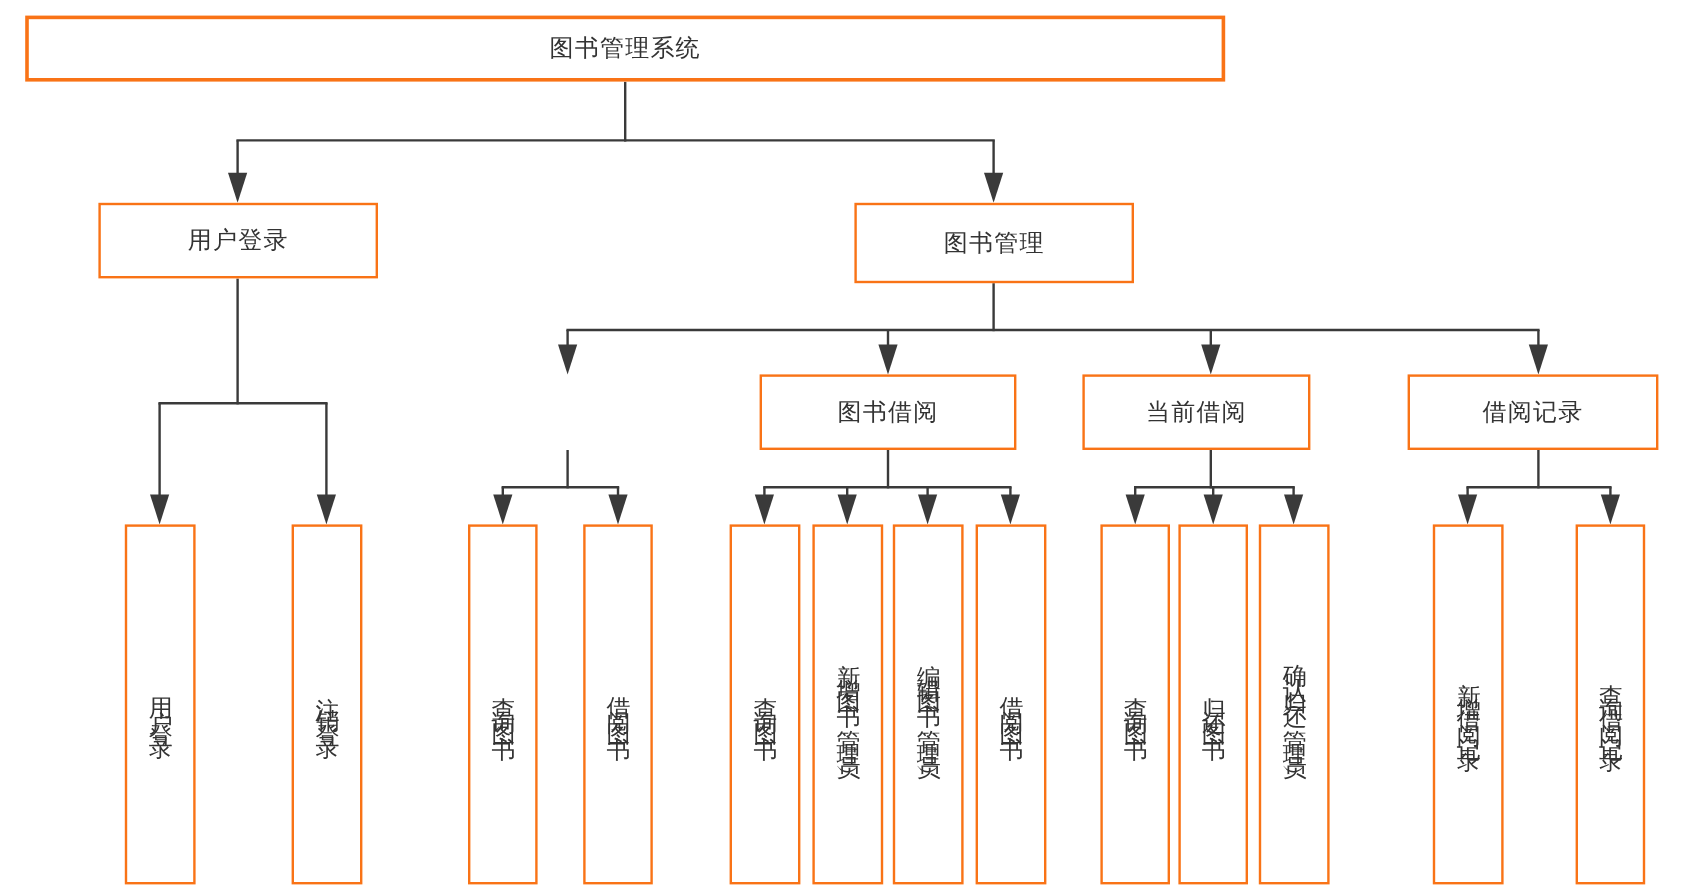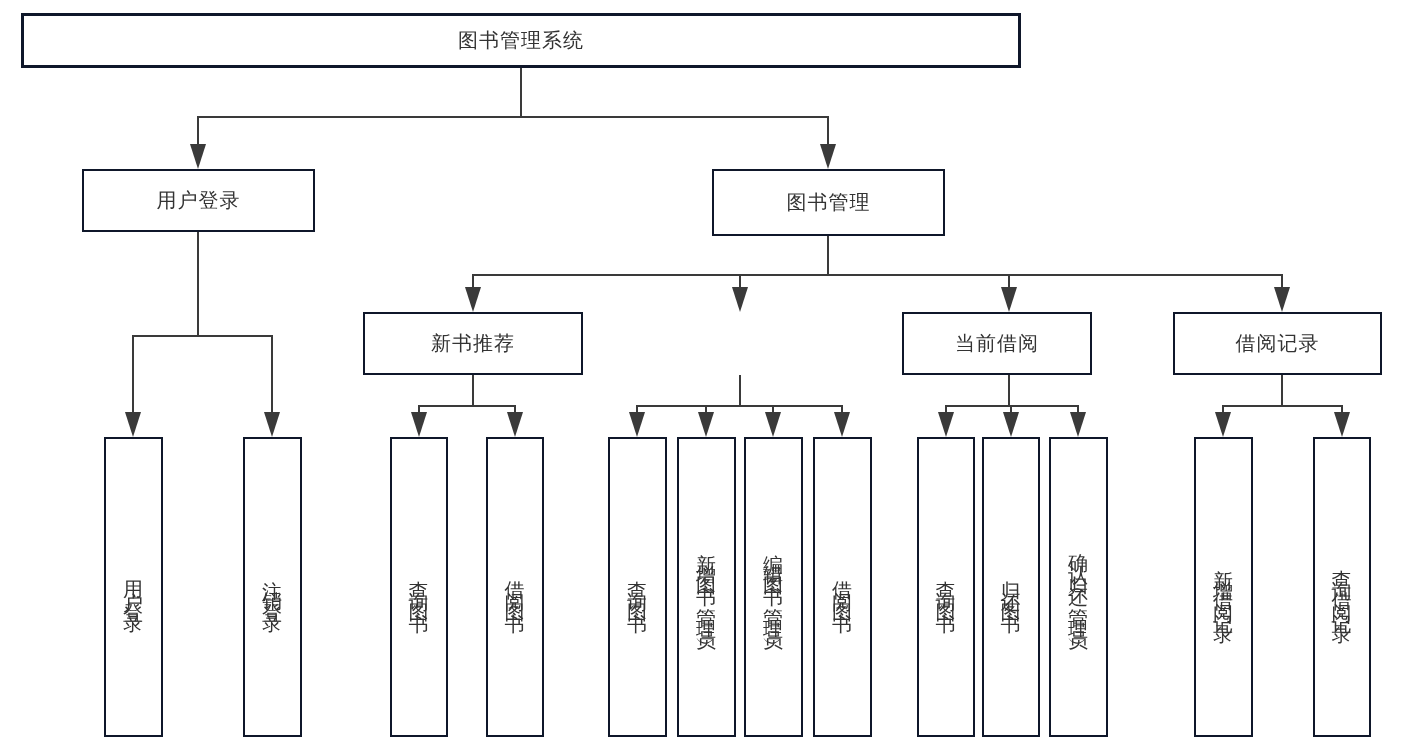--- a/index.html
+++ b/index.html
@@ -3,21 +3,21 @@
 <meta charset="utf-8">
 <style>
   html, body { margin:0; padding:0; background:#ffffff; }
   .canvas {
     position:relative; width:1405px; height:747px; background:#ffffff;
     font-family:"Liberation Sans", sans-serif; overflow:hidden;
   }
   .wires { position:absolute; left:0; top:0; z-index:1; }
   .node {
     position:absolute; box-sizing:border-box; z-index:2;
-    border:2px solid #0f172a; background:#ffffff;
+    border:2px solid #f97316; background:#ffffff;
     display:flex; align-items:center; justify-content:center;
     font-size:20px; color:#333333; letter-spacing:1px; white-space:nowrap;
   }
   .node.root { border-width:3px; }
   .node.leaf span {
     writing-mode:vertical-lr; text-orientation:mixed;
     letter-spacing:11px; line-height:1; white-space:nowrap;
   }
   .watermark {
     position:absolute; z-index:3; right:7px; top:716px;
@@ -102,22 +102,22 @@
     <span>图书管理系统</span>
   </div>
 
   <div class="node" style="left:82px; top:169px; width:233px; height:63px;">
     <span>用户登录</span>
   </div>
   <div class="node" style="left:712px; top:169px; width:233px; height:67px;">
     <span>图书管理</span>
   </div>
 
-  <div class="node" style="left:363px; top:312px; width:220px; height:63px;">
-    <span>新书推荐</span>
+  <div class="node" style="left:633px; top:312px; width:214px; height:63px;">
+    <span>图书借阅</span>
   </div>
   <div class="node" style="left:902px; top:312px; width:190px; height:63px;">
     <span>当前借阅</span>
   </div>
   <div class="node" style="left:1173px; top:312px; width:209px; height:63px;">
     <span>借阅记录</span>
   </div>
 
   <div class="node leaf" style="left:104px; top:437px; width:59px; height:300px;">
     <span>用户登录</span>

